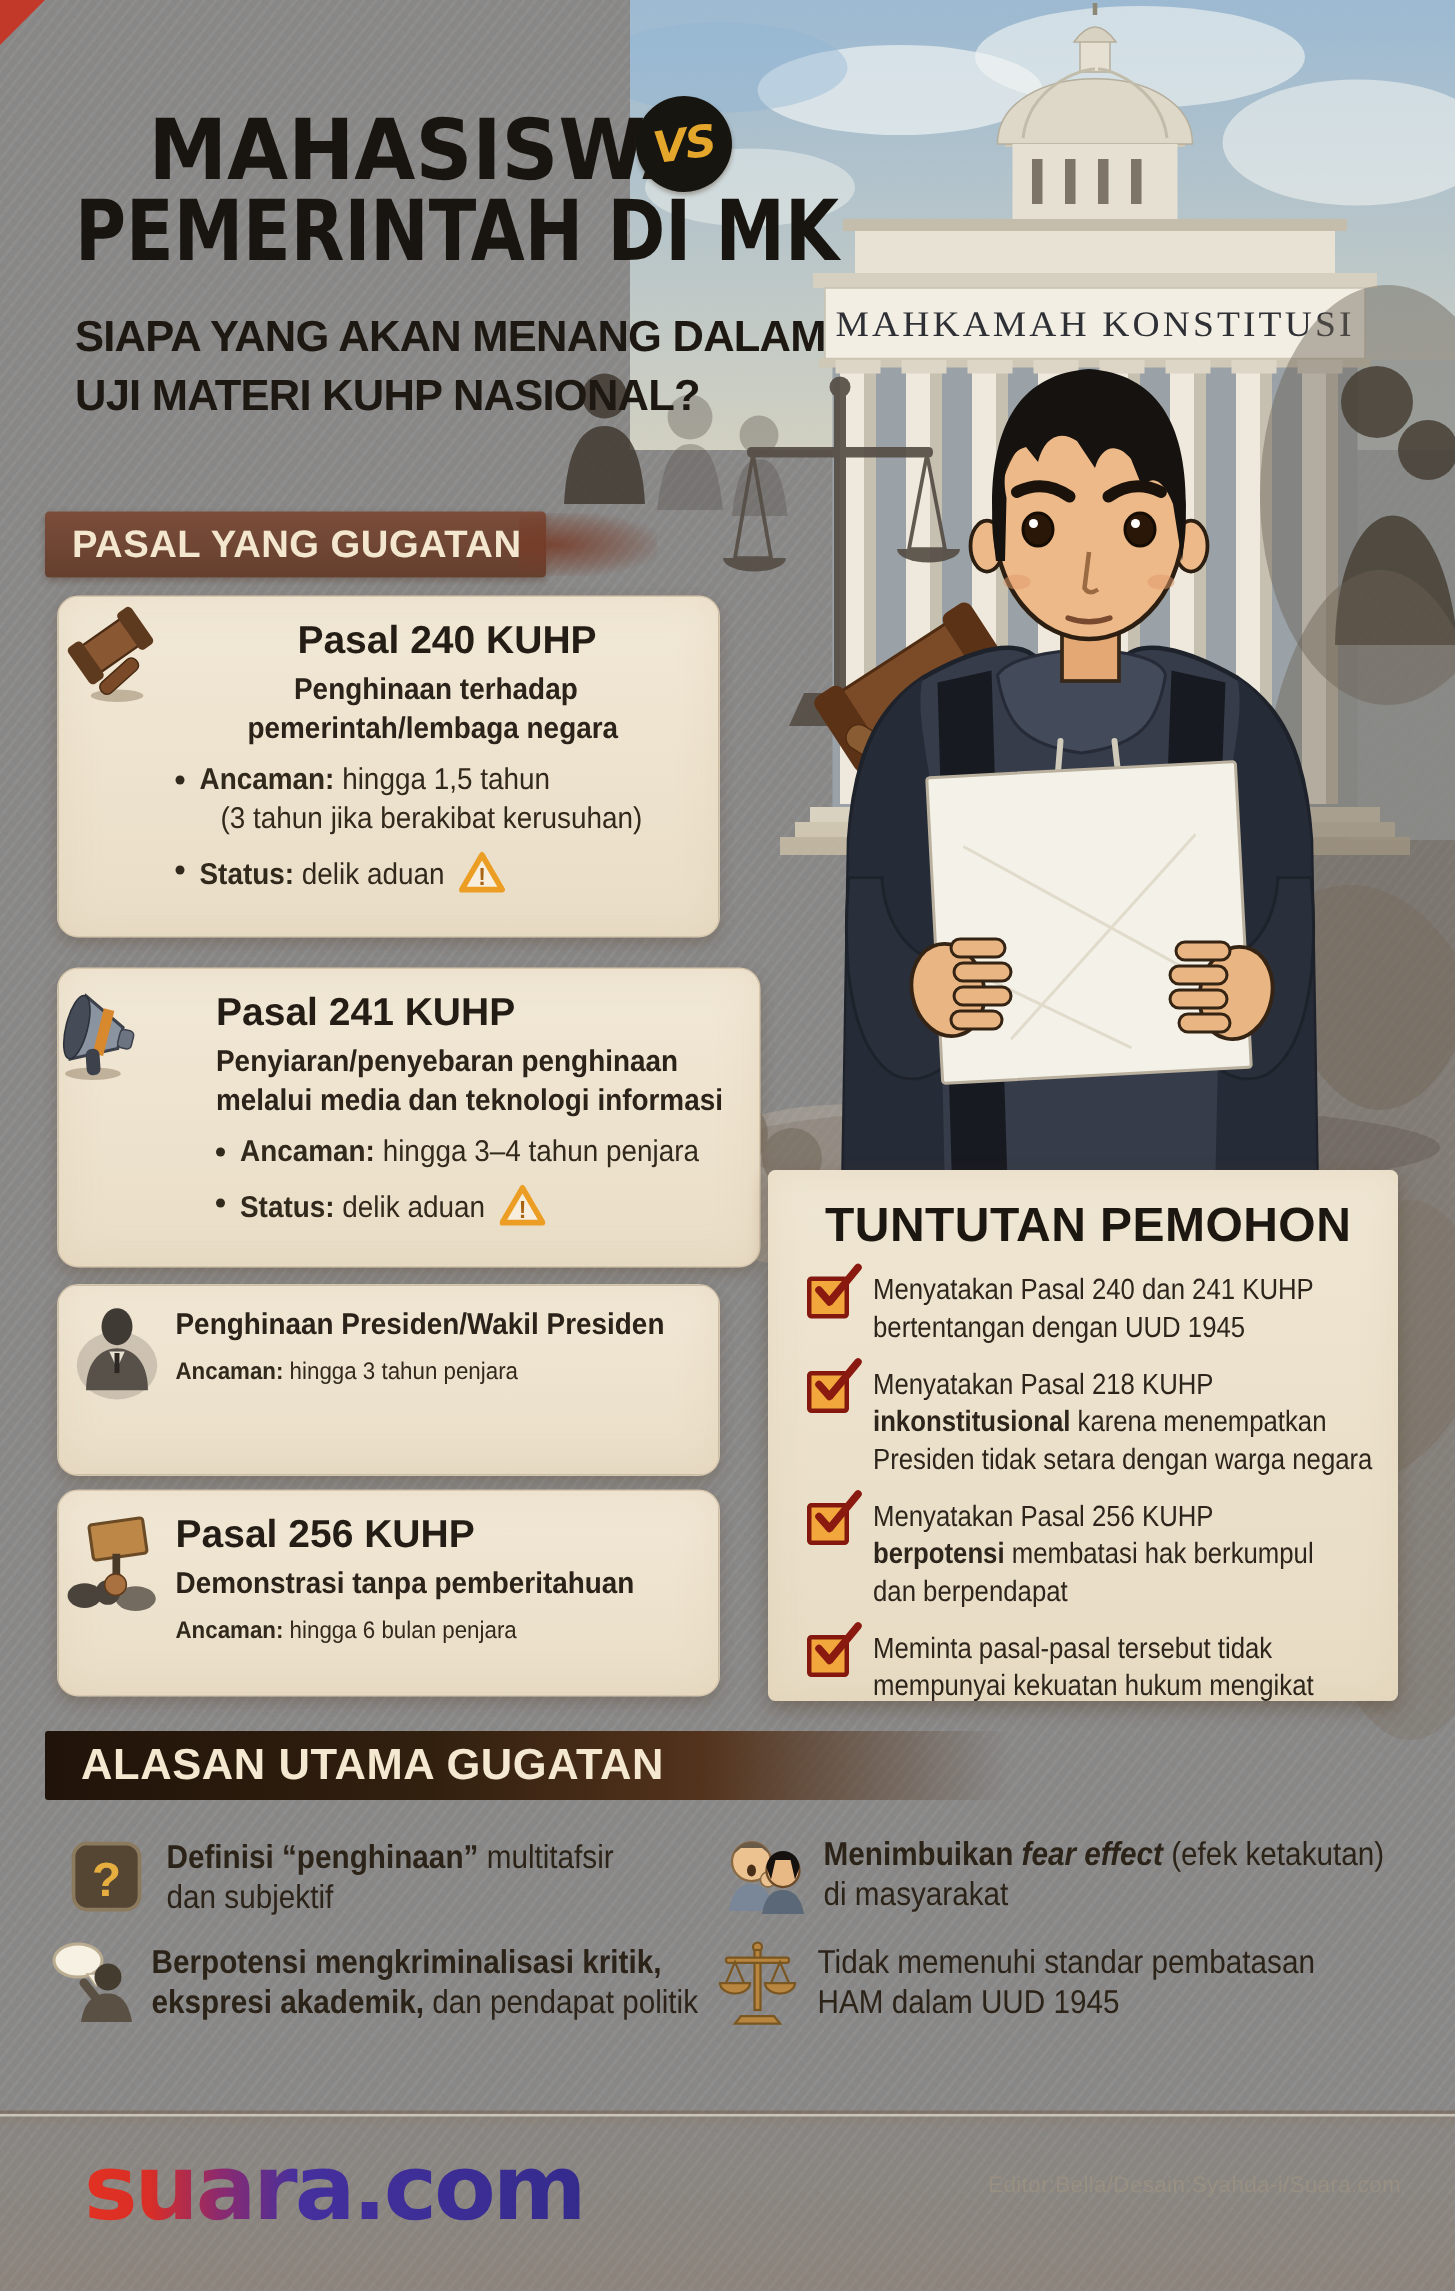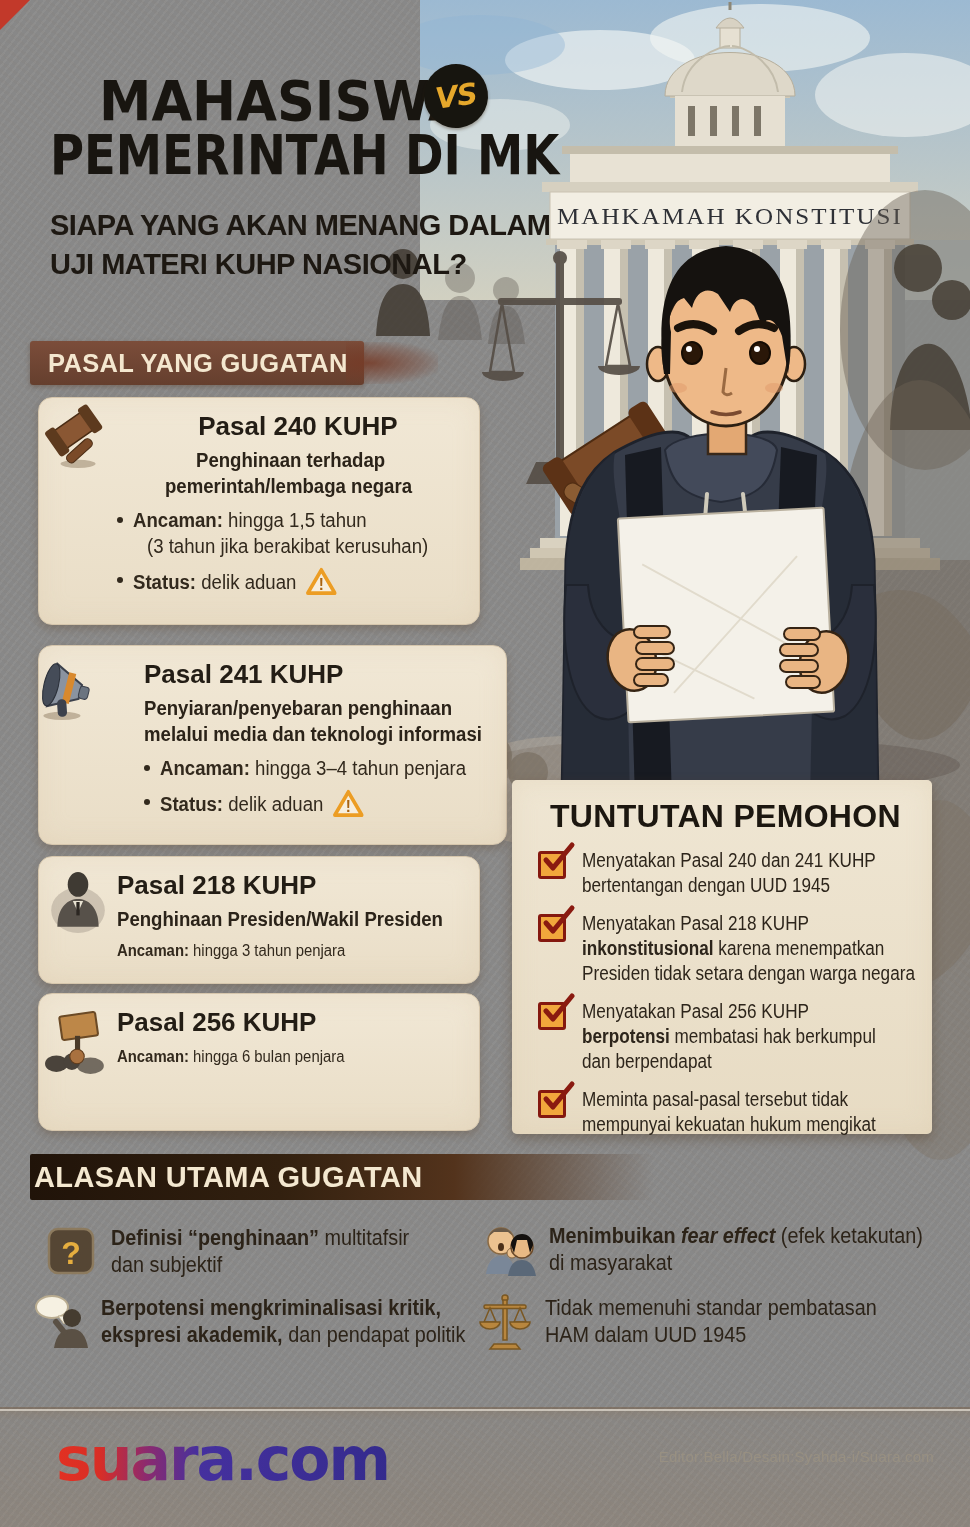--- a/index.html
+++ b/index.html
@@ -31,21 +31,21 @@
     letter-spacing:-.5px;color:#1d1812;z-index:2;white-space:nowrap;}
   
   .banner1{position:absolute;left:30px;top:341px;width:316px;height:44px;z-index:2;
     background:linear-gradient(180deg,#7b4d3a,#653f2e);border-radius:3px;
     display:flex;align-items:center;padding-left:18px;color:#f4e7cf;font-weight:700;
     font-size:25.5px;letter-spacing:.3px;box-shadow:0 2px 5px rgba(80,50,30,.35);white-space:nowrap;}
   .banner1::after{content:"";position:absolute;right:-74px;top:1px;width:92px;height:42px;
     background:radial-gradient(ellipse at 25% 50%, rgba(118,58,38,.85), rgba(118,58,38,.30) 55%, transparent 78%);}
   .banner2{position:absolute;left:30px;top:1154px;width:620px;height:46px;z-index:2;
     background:linear-gradient(90deg,#201309 0%,#32200f 40%,#53331c 68%,rgba(90,58,38,0) 100%);
-    display:flex;align-items:center;padding-left:4px;color:#f4e8d0;font-weight:700;
+    display:flex;align-items:center;padding-left:24px;color:#f4e8d0;font-weight:700;
     font-size:29px;letter-spacing:.4px;border-radius:2px;white-space:nowrap;}
   
   .card{position:absolute;left:38px;width:440px;z-index:2;border-radius:14px;
     background:linear-gradient(180deg,#f1e8d6,#e9ddc6);
     border:1px solid #d6c6ac;box-shadow:0 4px 9px rgba(96,72,48,.32), inset 0 0 26px rgba(214,194,162,.28);}
   .card .ic{position:absolute;width:66px;height:66px;}
   .card .body{margin-left:78px;padding-top:13px;}
   .card h3{margin:0 0 5px;font-size:26px;font-weight:700;color:#231d15;white-space:nowrap;}
   .sub{font-size:20px;font-weight:700;color:#2b2319;line-height:26px;}
   .bl{display:flex;font-size:20px;color:#32291d;line-height:26px;margin-top:8px;}
@@ -352,40 +352,40 @@
 
   <div class="card" style="top:856px;height:126px;">
     <svg class="ic" style="left:6px;top:12px;" viewBox="0 0 64 64">
       <ellipse cx="32" cy="40" rx="26" ry="22" fill="#a49a8c" opacity=".45"></ellipse>
       <ellipse cx="32" cy="15" rx="10" ry="12" fill="#3f3a33"></ellipse>
       <path d="M12,56 C12,36 23,29 32,29 C41,29 52,36 52,56 Z" fill="#57514a"></path>
       <path d="M27,31 L32,42 L37,31 Z" fill="#e8e2d2"></path>
       <rect x="30.4" y="32" width="3.2" height="13" fill="#2c2722"></rect>
     </svg>
     <div class="body">
-      <h3>Pasal 218 KUHP</h3>
       <div class="sub"><span class="cond">Penghinaan Presiden/Wakil Presiden</span></div>
       <div class="plain">
         <span class="cond"><span class="lb">Ancaman:</span><span> hingga 3 tahun penjara</span></span></div>
     </div>
   </div>
 
   <div class="card" style="top:993px;height:136px;">
     <svg class="ic" style="left:4px;top:14px;" viewBox="0 0 64 64">
       <g fill="#4a433b">
           <ellipse cx="13" cy="54" rx="11" ry="8"></ellipse>
           <ellipse cx="46" cy="56" rx="13" ry="8" opacity=".75"></ellipse>
           <circle cx="28" cy="52" r="8"></circle>
         </g>
       <rect x="17" y="6" width="35" height="23" rx="2" transform="rotate(-8 34 17)" fill="#bd8748" stroke="#6b4a26" stroke-width="2"></rect>
       <rect x="31" y="27" width="5" height="17" fill="#4a3a28"></rect>
       <circle cx="33" cy="47" r="7" fill="#a9713f" stroke="#5f3c1d"></circle>
     </svg>
     <div class="body">
       <h3>Pasal 256 KUHP</h3>
+      <div class="sub"><span class="cond">Demonstrasi tanpa pemberitahuan</span></div>
       <div class="plain">
         <span class="cond"><span class="lb">Ancaman:</span><span> hingga 6 bulan penjara</span></span></div>
     </div>
   </div>
 
   <div class="panel">
     <h2>TUNTUTAN PEMOHON</h2>
     <div class="titem">
       <span class="cb">
           <svg viewBox="0 0 40 38">

